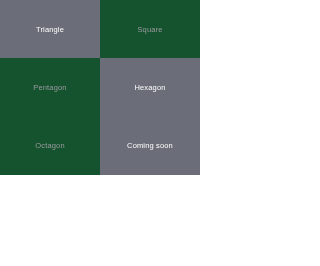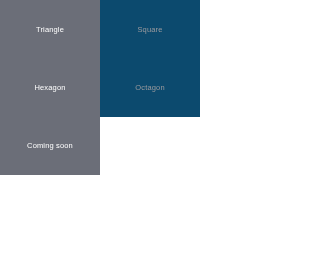--- a/index.html
+++ b/index.html
@@ -29,21 +29,21 @@
     text-align: center;
     box-sizing: border-box;
     padding: 2px 4px;
     overflow: hidden;
   }
 
   .tile.dark {
     background: #6b6e78;
   }
   .tile.light {
-    background: #0c4a6e;
+    background: #14532d;
   }
 
   .tile-label {
     font-size: 7.5px;
     line-height: 1.2;
     letter-spacing: 0.15px;
     white-space: nowrap;
   }
 
   .tile.dark .tile-label {
@@ -59,20 +59,23 @@
 <div id="tile-grid">
 
   <div class="tile dark">
     <span class="tile-label">Triangle</span>
   </div>
 
   <div class="tile light">
     <span class="tile-label">Square</span>
   </div>
 
+  <div class="tile light">
+    <span class="tile-label">Pentagon</span>
+  </div>
 
 
   <div class="tile dark">
     <span class="tile-label">Hexagon</span>
   </div>
 
   <div class="tile light">
     <span class="tile-label">Octagon</span>
   </div>
 

